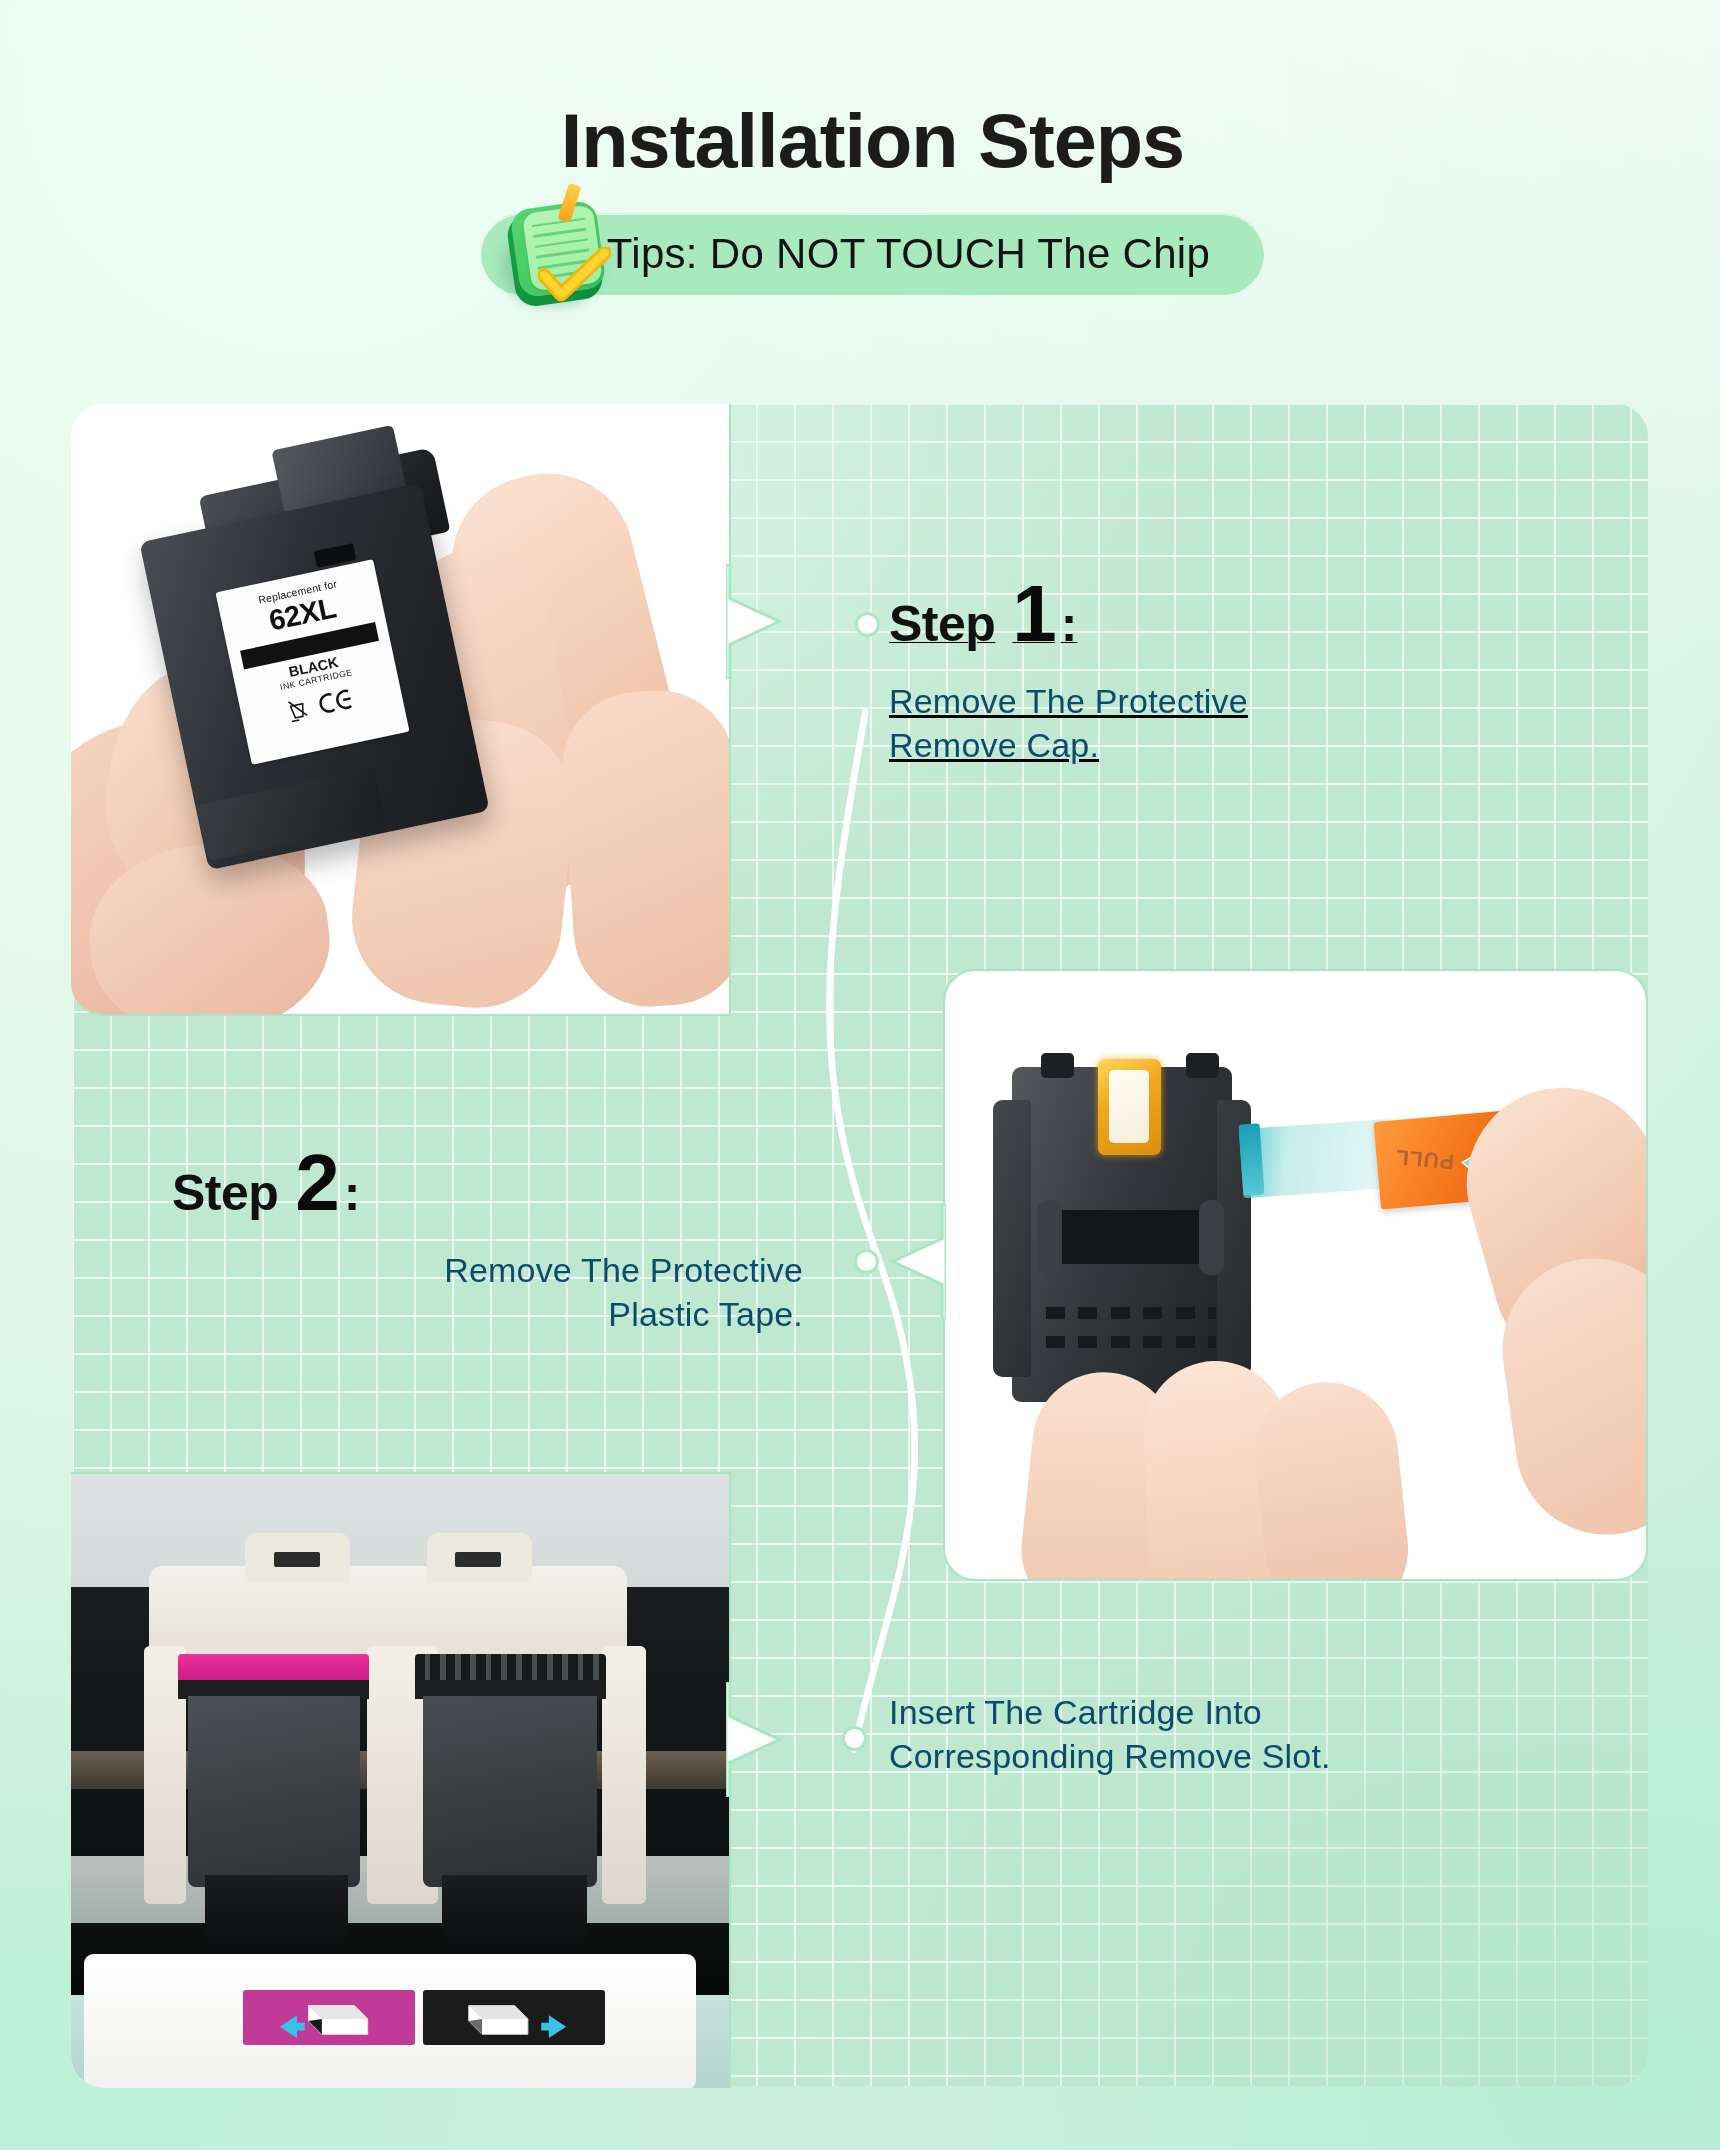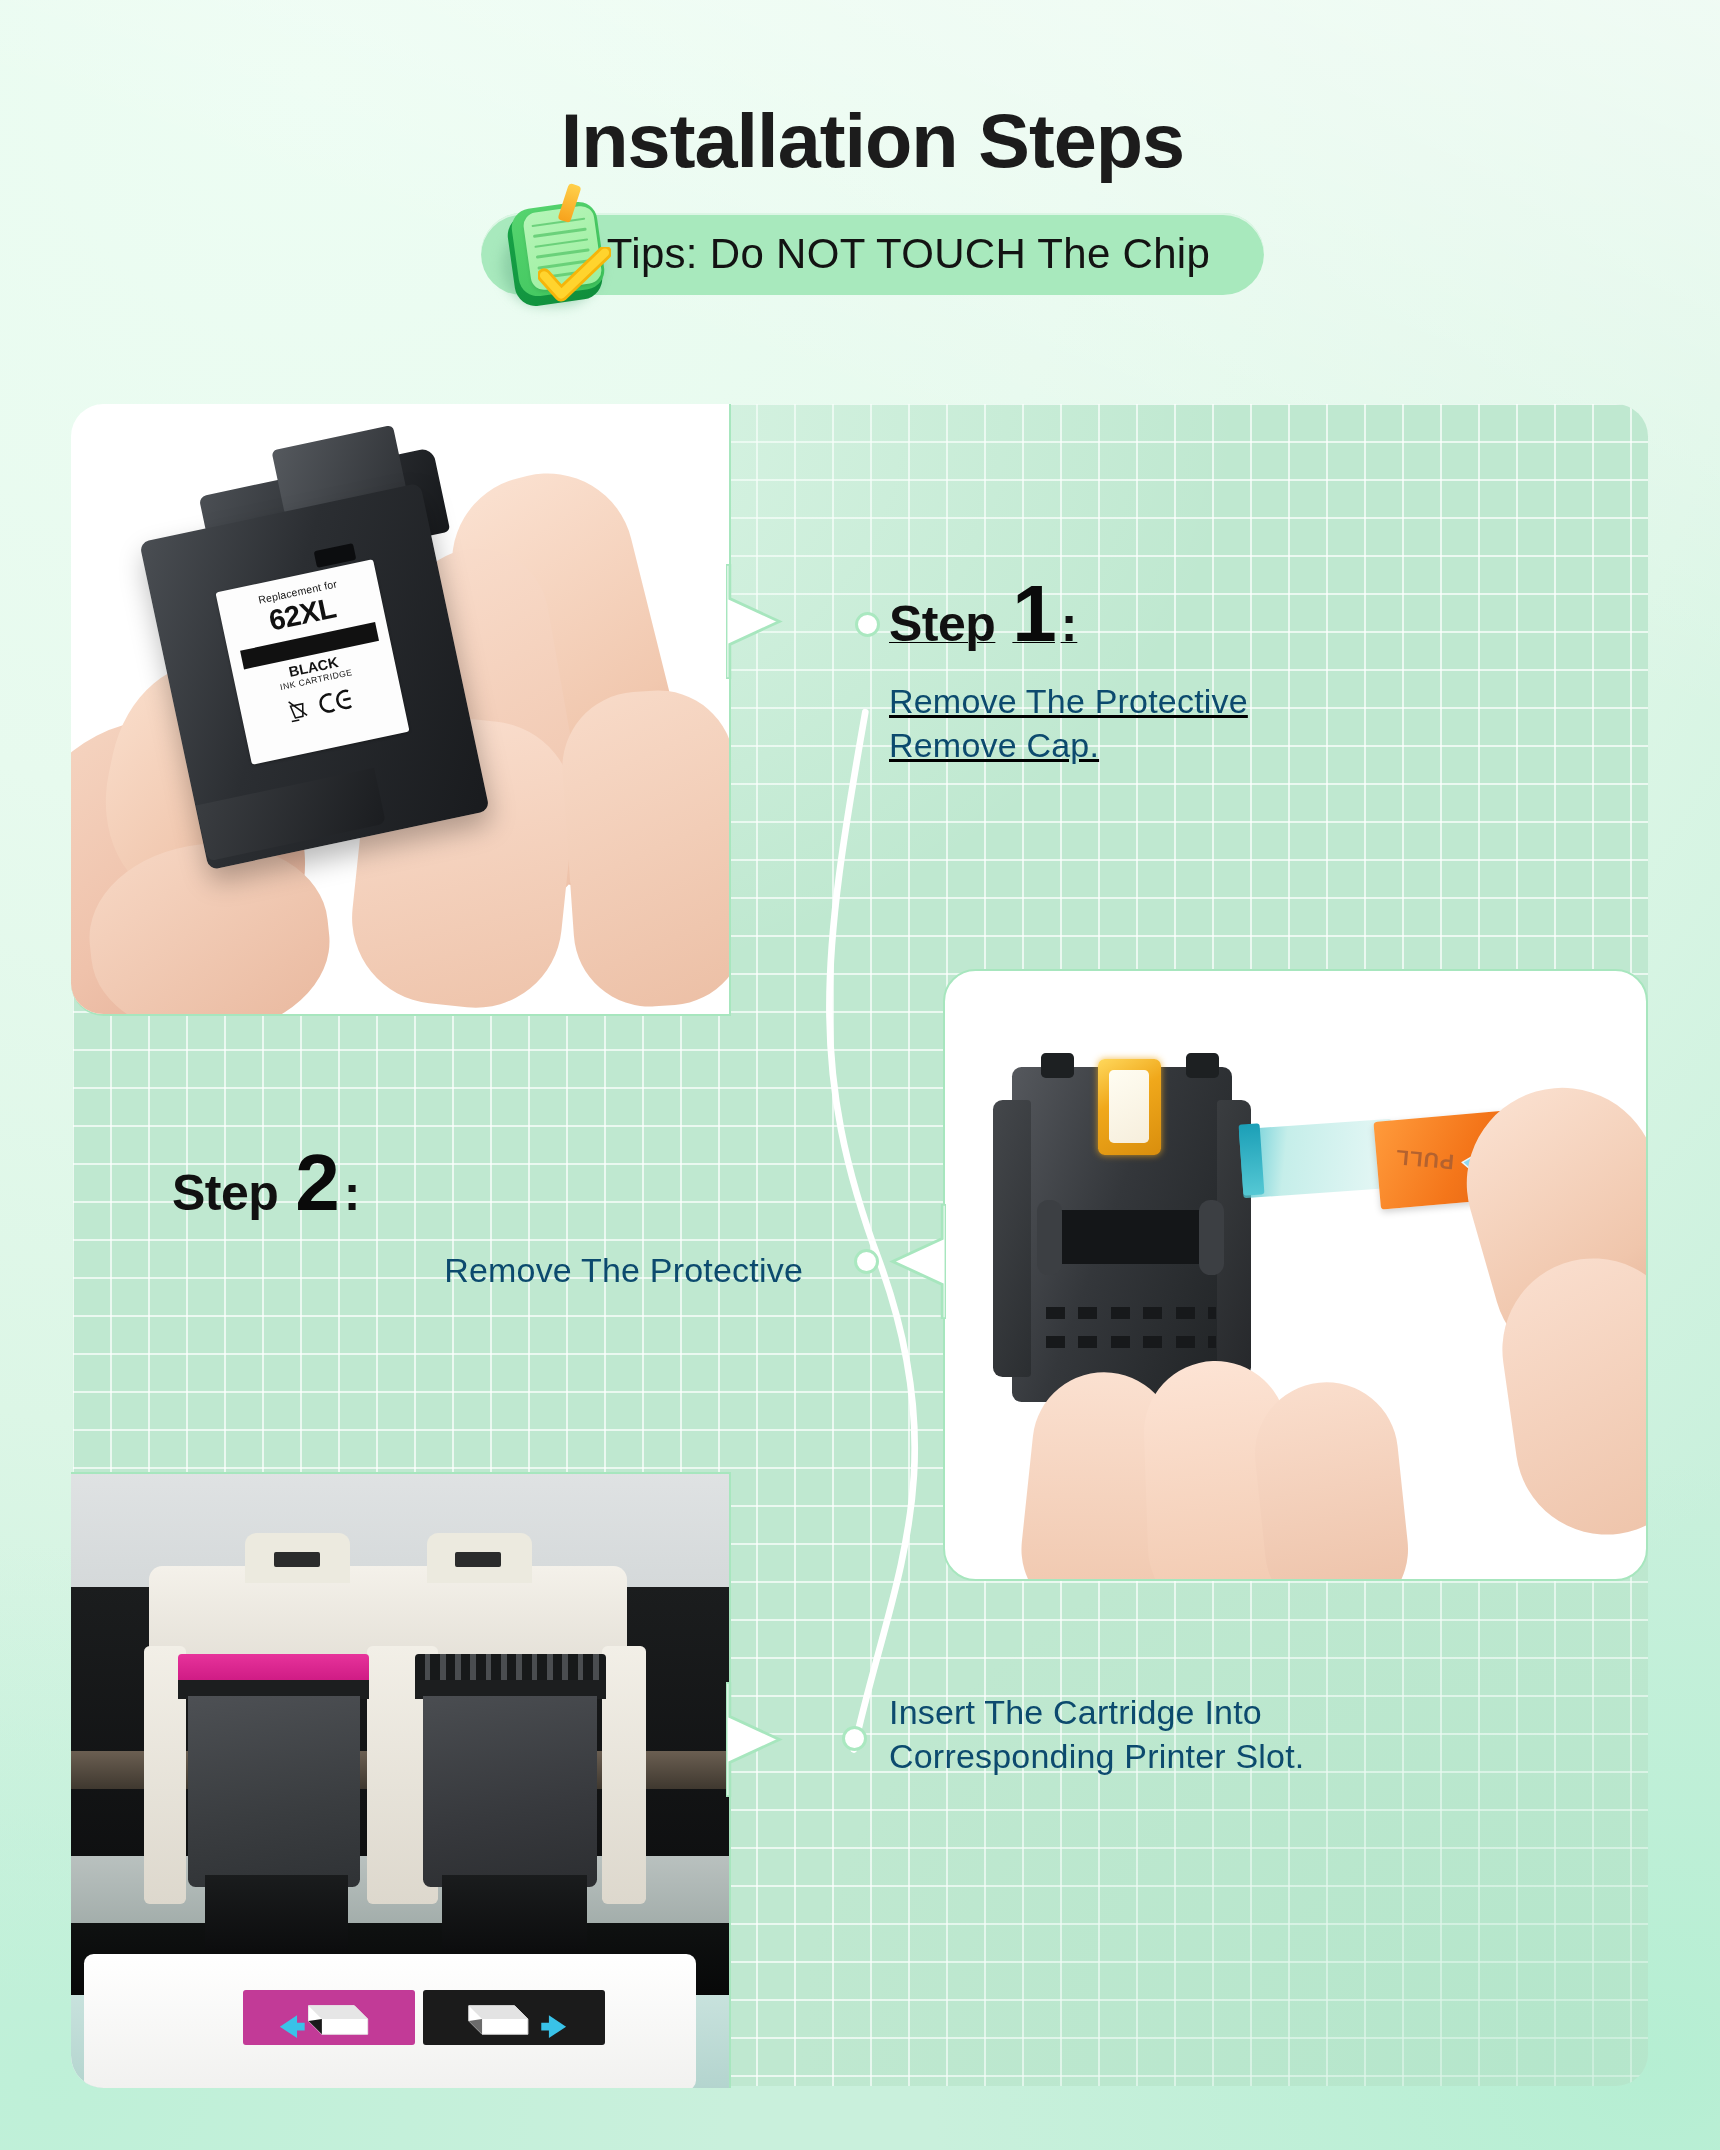--- a/index.html
+++ b/index.html
@@ -439,22 +439,23 @@
     <div>Remove Cap.</div>
   </div>
 </div>
 
 <div class="step step-2">
   <div class="step-head">
     <span class="step-word">Step</span><span class="step-num">2</span><span class="step-colon">:</span>
   </div>
   <div class="step-body">
     <div>Remove The Protective</div>
+    <div>Plastic Tape.</div>
   </div>
 </div>
 
 <div class="step step-3">
   <div class="step-body">
     <div>Insert The Cartridge Into</div>
-    <div>Corresponding Printer Slot.</div>
+    <div>Corresponding Remove Slot.</div>
   </div>
 </div>
 
 
 </body></html>

